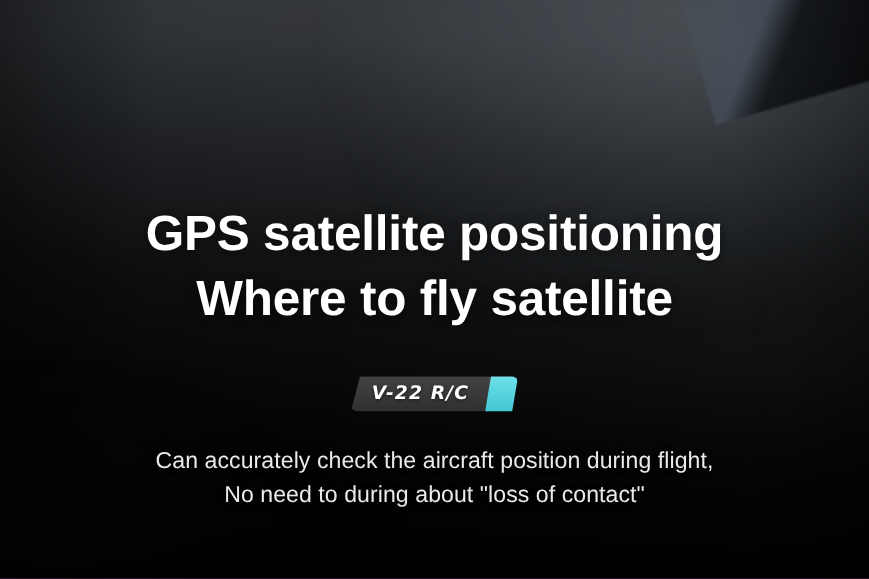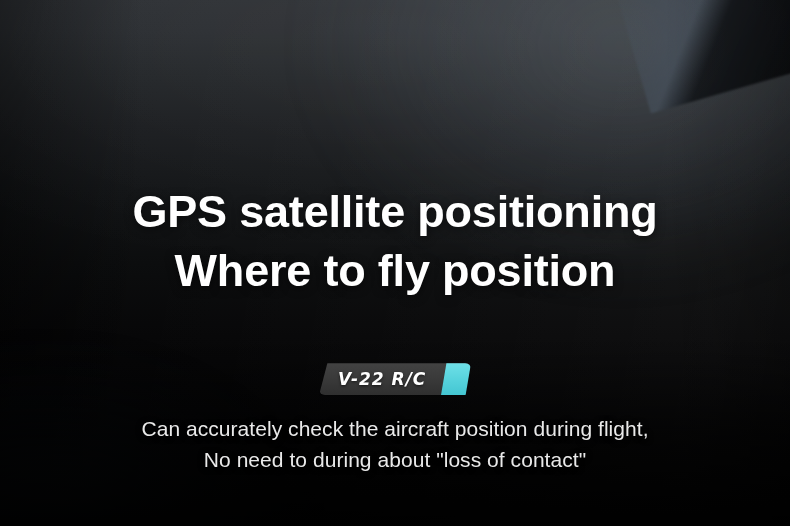--- a/index.html
+++ b/index.html
@@ -130,21 +130,21 @@
     line-height: 59px;
     letter-spacing: -0.2px;
     text-shadow: 0 2px 10px rgba(0,0,0,0.55);
     white-space: nowrap;
   }
   .headline .line { display: block; }
 
   
   .badge-wrap {
     position: relative;
-    margin-top: 33px;
+    margin-top: 12px;
     width: 152px;
     height: 32px;
   }
   .badge-plate {
     position: absolute;
     inset: 0;
     background: linear-gradient(180deg, #424242 0%, #3a3a3a 48%, #2f2f2f 100%);
     border-radius: 6px;
     clip-path: polygon(5.5% 0%, 100% 0%, 94.5% 100%, 0% 100%);
     box-shadow: 0 2px 8px rgba(0,0,0,0.55);
@@ -170,21 +170,21 @@
     font-family: "DejaVu Sans", sans-serif;
     font-weight: bold;
     font-style: italic;
     font-size: 17px;
     letter-spacing: 1.0px;
     text-shadow: 0 1px 3px rgba(0,0,0,0.6);
     z-index: 2;
   }
 
   .subhead {
-    margin-top: 18px;
+    margin-top: 29px;
     text-align: center;
     color: #e9e9e9;
     font-size: 21px;
     line-height: 31px;
     font-weight: normal;
     letter-spacing: 0.05px;
     text-shadow: 0 1px 6px rgba(0,0,0,0.5);
     white-space: nowrap;
   }
   .subhead .line { display: block; }
@@ -199,21 +199,21 @@
   <div class="bg-glow-tr"></div>
   <div class="bg-diag-edge"></div>
   <div class="bg-vignette"></div>
   <div class="bg-glow-bl"></div>
   <div class="bg-bottom-fade"></div>
 
   <div class="content">
 
     <h1 class="headline">
       <span class="line">GPS satellite positioning</span>
-      <span class="line">Where to fly position</span>
+      <span class="line">Where to fly satellite</span>
     </h1>
 
     <div class="badge-wrap">
       <div class="badge-plate"></div>
       <div class="badge-accent"></div>
       <div class="badge-text">V-22 R/C</div>
     </div>
 
     <p class="subhead">
       <span class="line">Can accurately check the aircraft position during flight,</span>

